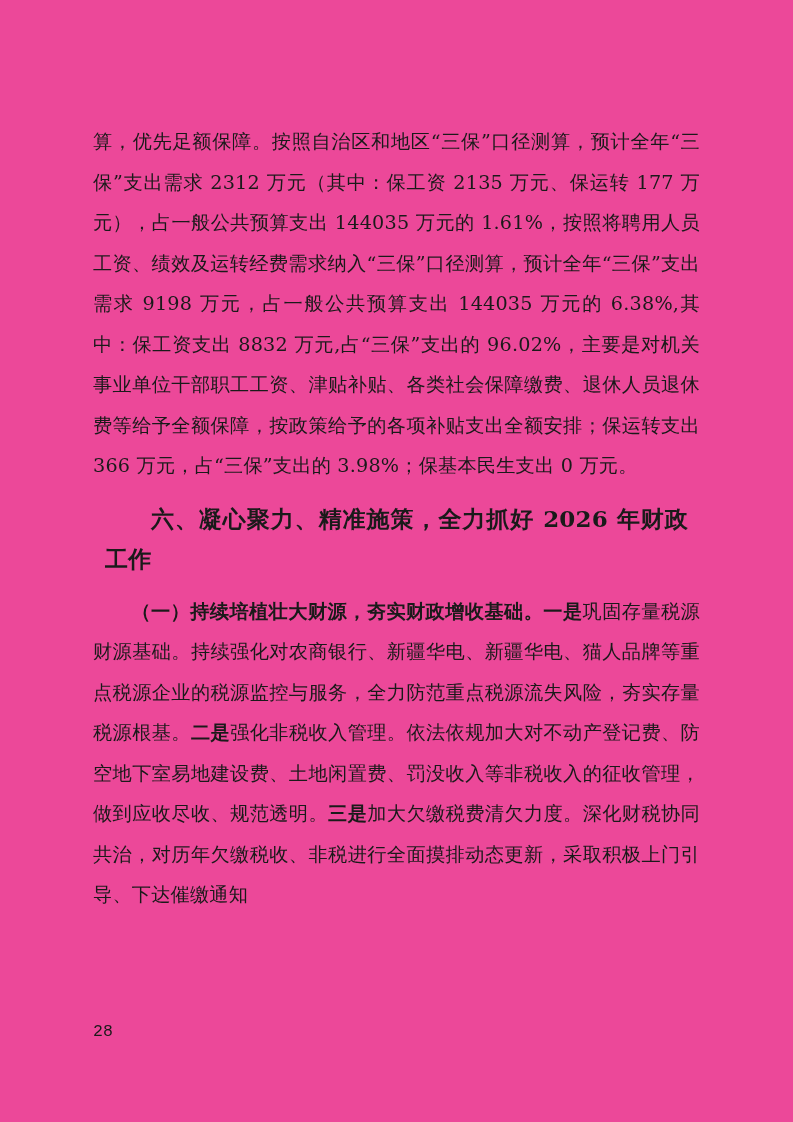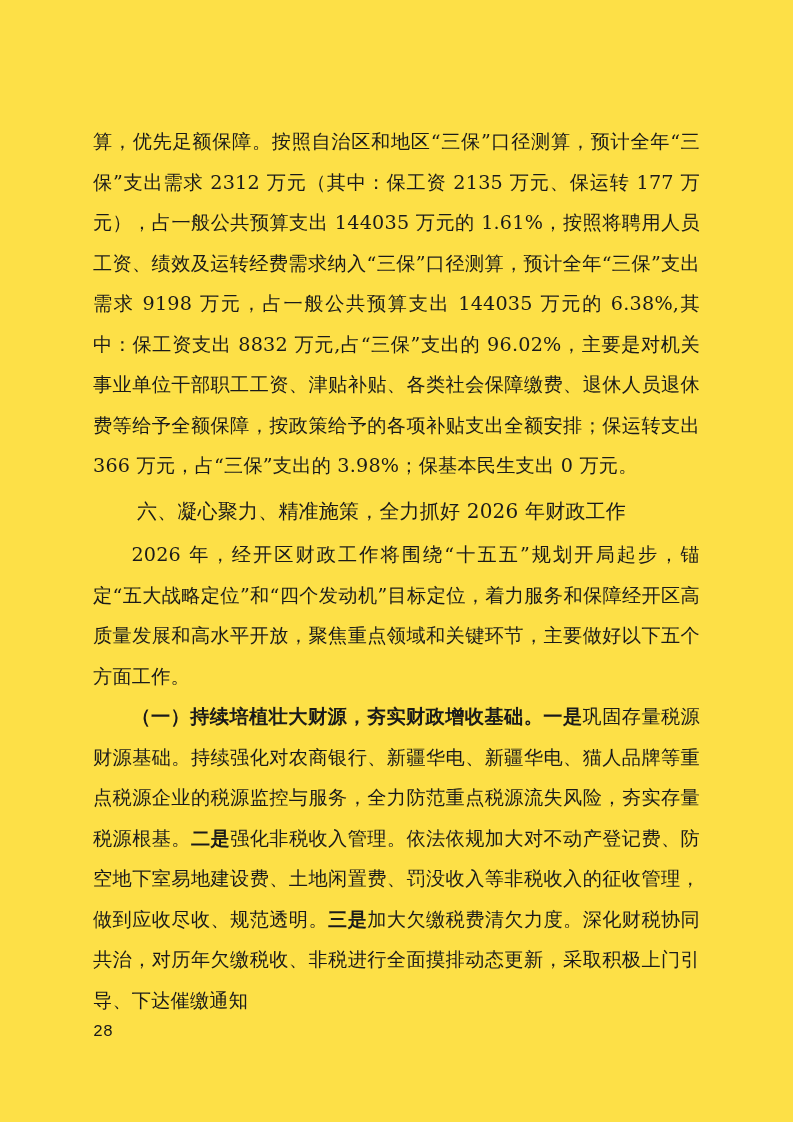--- a/index.html
+++ b/index.html
@@ -3,21 +3,21 @@
 <meta charset="utf-8">
 <style>
   html, body {
     margin: 0;
     padding: 0;
     background: #e9e9e9;
   }
   .page {
     width: 793px;
     height: 1122px;
-    background: #fde047;
+    background: #ec4899;
     position: relative;
     margin: 0 auto;
     box-sizing: border-box;
     font-family: "DejaVu Serif", "Liberation Serif", serif;
     color: #1a1a1a;
     overflow: hidden;
   }
   .content {
     position: absolute;
     left: 93px;
@@ -29,25 +29,25 @@
     font-size: 19.2px;
     line-height: 40.5px;
     text-align: justify;
     text-justify: inter-ideograph;
     letter-spacing: 0.2px;
   }
   p.indent {
     text-indent: 2em;
   }
   .heading {
-    font-weight: normal;
+    font-weight: bold;
     text-indent: 2em;
-    font-size: 20px;
+    font-size: 23px;
     line-height: 40.5px;
-    margin: 4px;
+    margin: 12px;
   }
   .b {
     font-weight: bold;
   }
   .pagenum {
     position: absolute;
     left: 93px;
     top: 1022px;
     font-size: 16.5px;
     font-family: Liberation Mono, monospace;
@@ -57,21 +57,20 @@
 </head>
 <body>
 
 <div class="page">
   <div class="content">
 
     <p>算，优先足额保障。按照自治区和地区“三保”口径测算，预计全年“三保”支出需求 2312 万元（其中：保工资 2135 万元、保运转 177 万元），占一般公共预算支出 144035 万元的 1.61%，按照将聘用人员工资、绩效及运转经费需求纳入“三保”口径测算，预计全年“三保”支出需求 9198 万元，占一般公共预算支出 144035 万元的 6.38%,其中：保工资支出 8832 万元,占“三保”支出的 96.02%，主要是对机关事业单位干部职工工资、津贴补贴、各类社会保障缴费、退休人员退休费等给予全额保障，按政策给予的各项补贴支出全额安排；保运转支出 366 万元，占“三保”支出的 3.98%；保基本民生支出 0 万元。</p>
 
     <p class="heading">六、凝心聚力、精准施策，全力抓好 2026 年财政工作</p>
 
-    <p class="indent">2026 年，经开区财政工作将围绕“十五五”规划开局起步，锚定“五大战略定位”和“四个发动机”目标定位，着力服务和保障经开区高质量发展和高水平开放，聚焦重点领域和关键环节，主要做好以下五个方面工作。</p>
 
     <p class="indent">
       <span class="b">（一）持续培植壮大财源，夯实财政增收基础。</span><span class="b">一是</span><span>巩固存量税源财源基础。持续强化对农商银行、新疆华电、新疆华电、猫人品牌等重点税源企业的税源监控与服务，全力防范重点税源流失风险，夯实存量税源根基。</span><span class="b">二是</span><span>强化非税收入管理。依法依规加大对不动产登记费、防空地下室易地建设费、土地闲置费、罚没收入等非税收入的征收管理，做到应收尽收、规范透明。</span><span class="b">三是</span><span>加大欠缴税费清欠力度。深化财税协同共治，对历年欠缴税收、非税进行全面摸排动态更新，采取积极上门引导、下达催缴通知</span>
     </p>
 
   </div>
 
   <div class="pagenum">28</div>
 </div>
 

